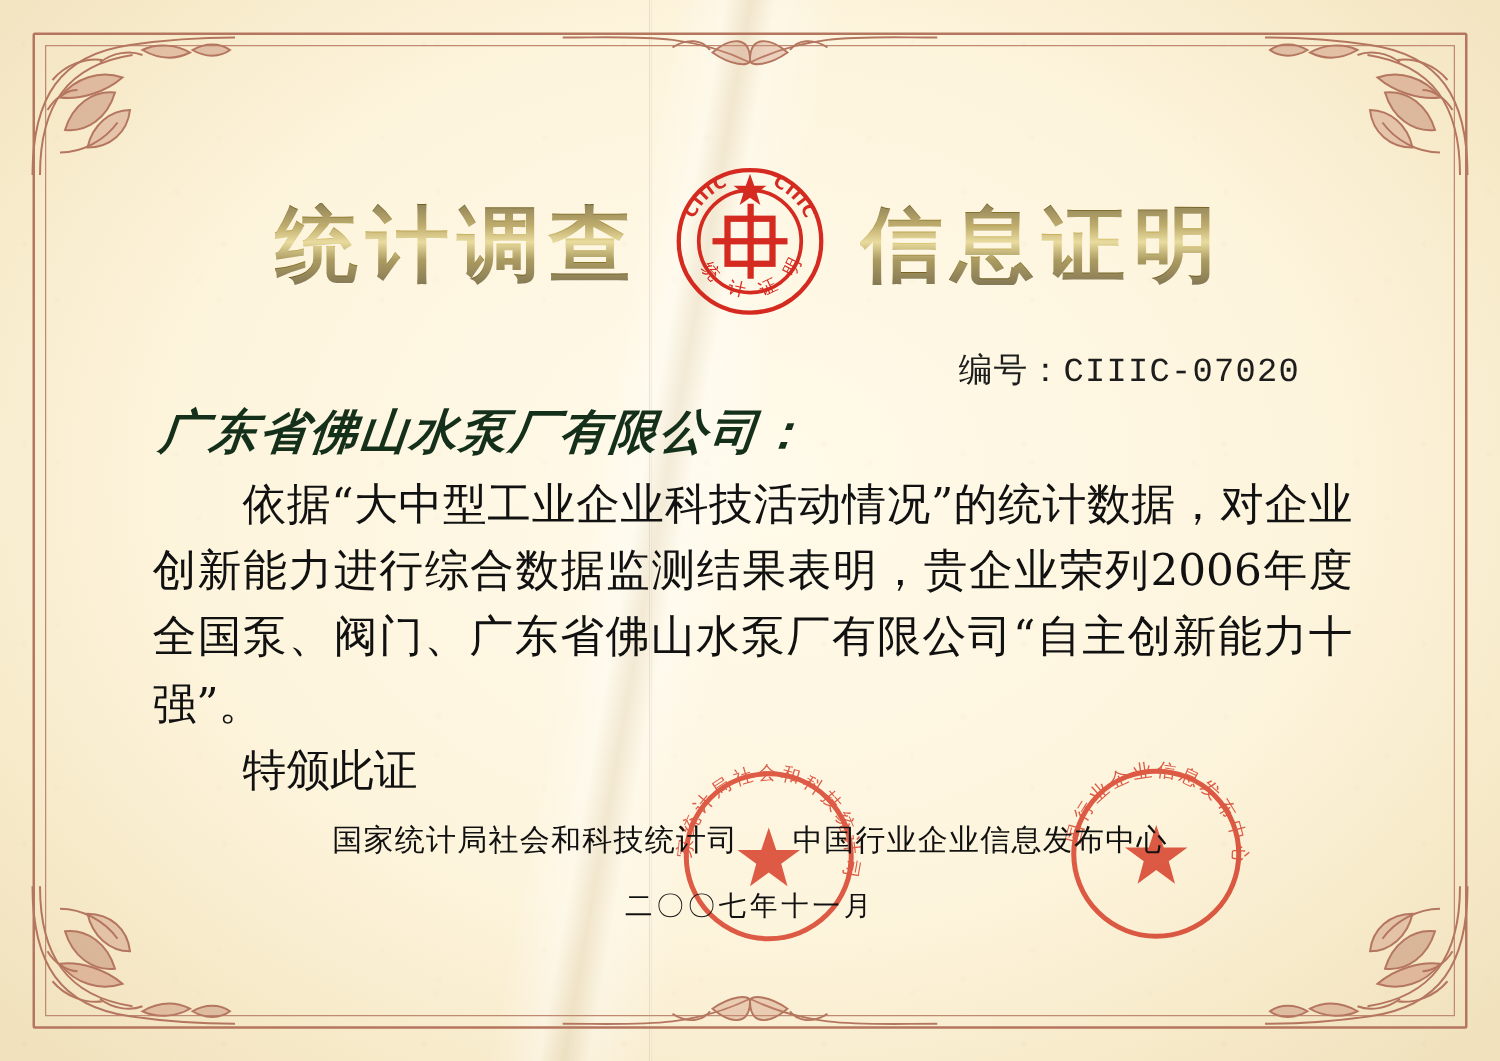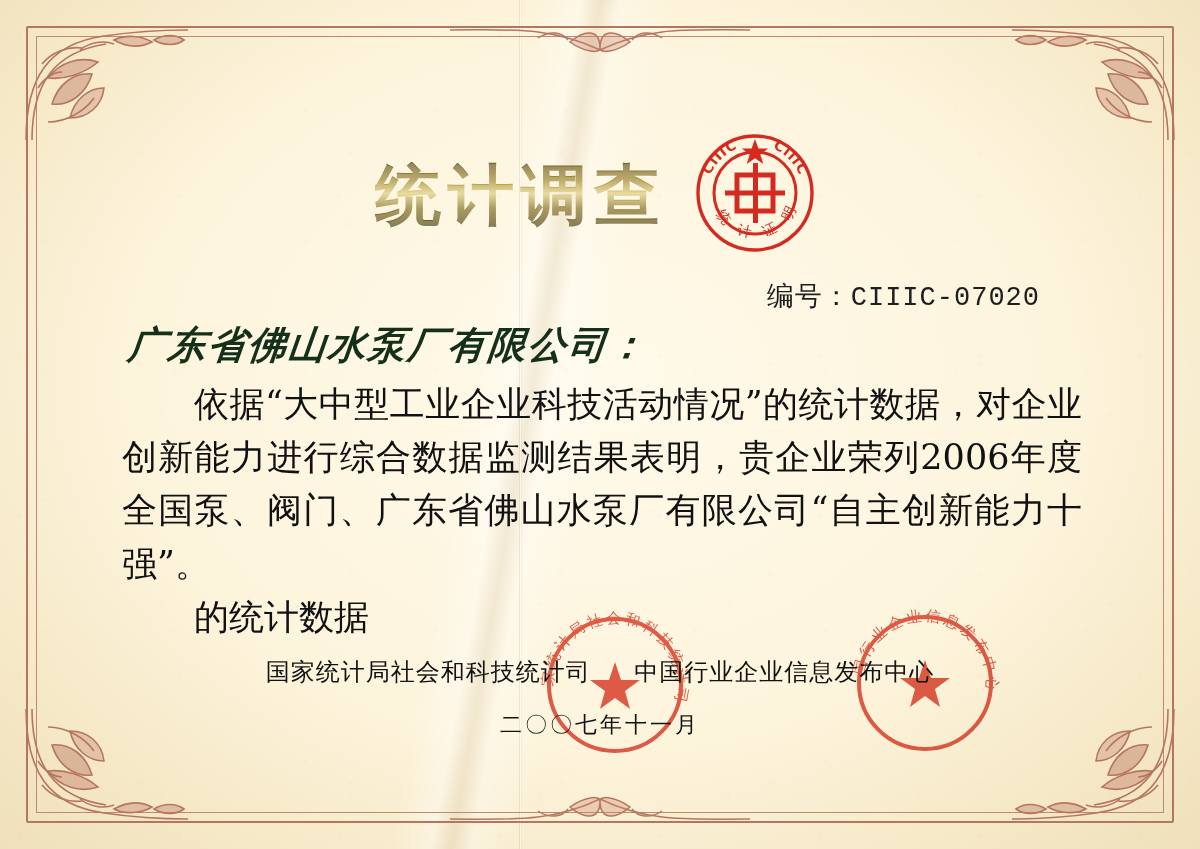--- a/index.html
+++ b/index.html
@@ -337,29 +337,30 @@
           <textPath href="#arcBot" startOffset="16%">统 计 证 明</textPath>
         </text>
         <g>
           <rect x="52" y="52" width="36" height="36" fill="none" stroke="#d42a20" stroke-width="5"></rect>
           <rect x="68" y="40" width="5" height="60" fill="#d42a20"></rect>
           <rect x="40" y="67.5" width="60" height="5" fill="#d42a20"></rect>
         </g>
       </svg>
     </div>
 
+    <div id="title-right" class="title-text">信息证明</div>
   </div>
 
   <div id="serial">编号：CIIIC-07020</div>
 
   <div id="addressee">广东省佛山水泵厂有限公司：</div>
 
   <div id="body-text">
     <p id="body-para">依据“大中型工业企业科技活动情况”的统计数据，对企业创新能力进行综合数据监测结果表明，贵企业荣列2006年度全国泵、阀门、广东省佛山水泵厂有限公司“自主创新能力十强”。</p>
-    <p id="body-closing">的统计数据</p>
+    <p id="body-closing">特颁此证</p>
   </div>
 
   <div class="stamp" id="stamp-left">
     <svg viewBox="0 0 170 170" xmlns="http://www.w3.org/2000/svg">
       <defs>
         <path id="ringL" d="M 85 85 m -62 0 a 62 62 0 1 1 124 0 a 62 62 0 1 1 -124 0"></path>
       </defs>
       <circle cx="85" cy="85" r="66" fill="none" stroke="#d83a28" stroke-width="4"></circle>
       <text font-family="DejaVu Sans, sans-serif" font-size="15" fill="#d83a28" letter-spacing="3">
         <textPath href="#ringL" startOffset="25%" text-anchor="middle">国家统计局社会和科技统计司</textPath>

